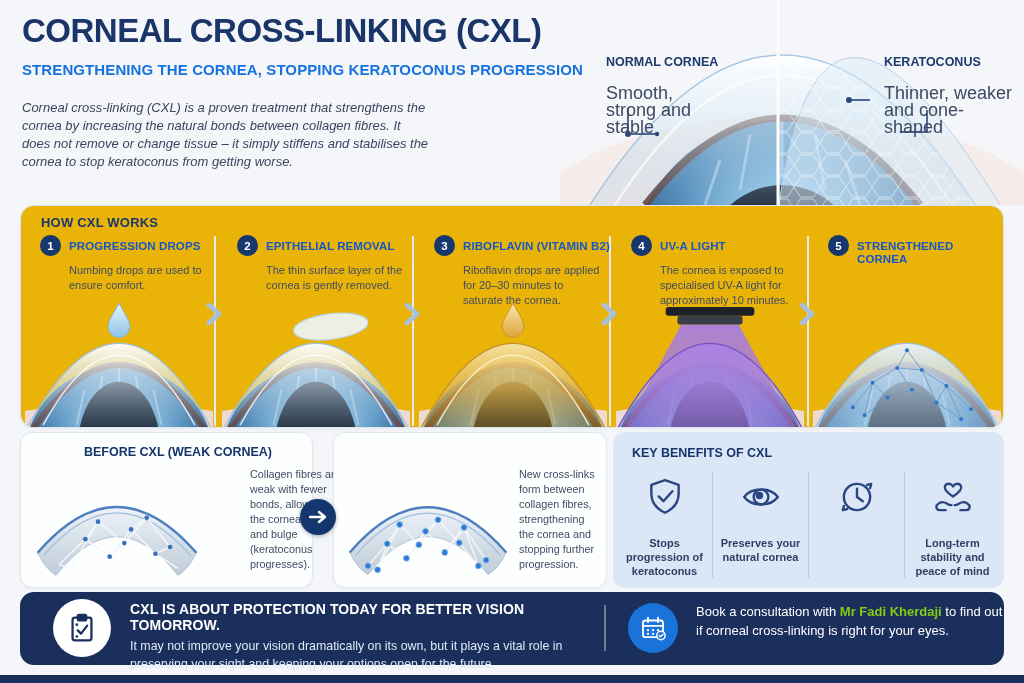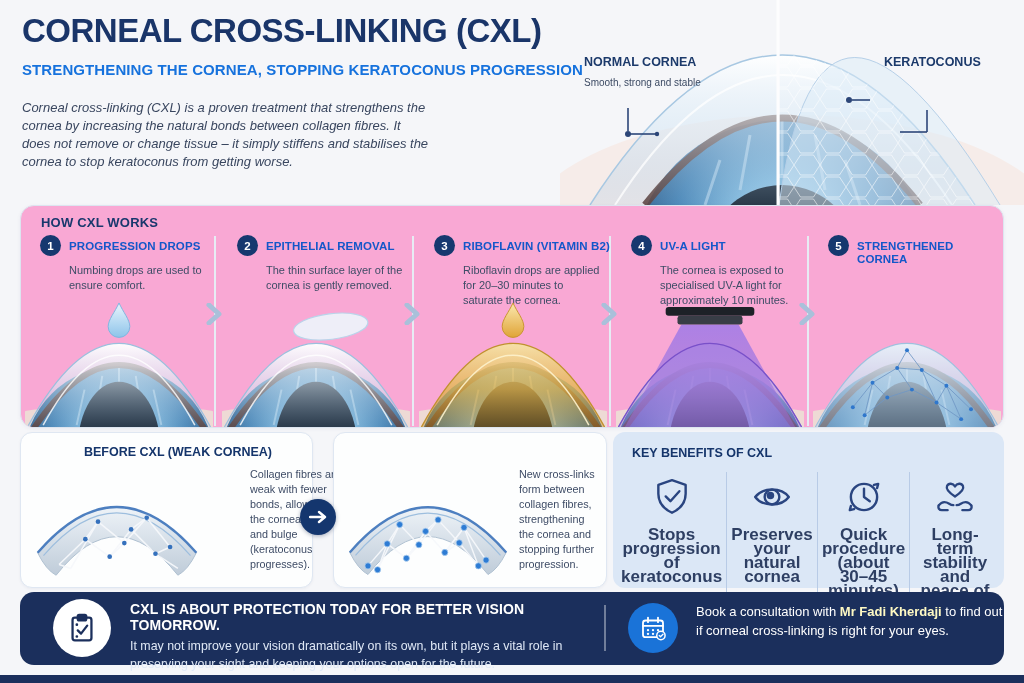--- a/index.html
+++ b/index.html
@@ -12,27 +12,27 @@
   .abs{position:absolute;}
 
   
   #title{left:22px;top:12px;font-size:33px;font-weight:800;letter-spacing:-0.5px;color:#1a3569;text-align:right;}
   #subtitle{left:22px;top:61px;font-size:15px;font-weight:800;color:#1672dd;letter-spacing:0.1px;}
   #intro{left:22px;top:99px;width:408px;font-size:13px;line-height:18px;color:#39465f;font-style:italic;}
 
   
   #eye-visual{left:560px;top:0;width:464px;height:205px;}
   .cmp-label{font-size:12.5px;font-weight:800;color:#1c3a6b;}
-  .cmp-desc{font-size:10px;line-height:17px;color:#3c4a63;margin-top:5px;}
-  #cmp-left{left:584px;top:55px;width:120px;}
+  .cmp-desc{font-size:18px;line-height:17px;color:#3c4a63;margin-top:16px;}
+  #cmp-left{left:606px;top:55px;width:120px;}
   #cmp-right{left:884px;top:55px;width:130px;}
 
   
   #how-panel{
-    left:20px;top:205px;width:984px;height:223px;background:#f9a8d4;
+    left:20px;top:205px;width:984px;height:223px;background:#eab308;
     border:1.5px solid #dde5f0;border-radius:14px;box-sizing:border-box;
     box-shadow:0 1px 4px rgba(25,48,95,.05);overflow:hidden;
   }
   #how-title{left:20px;top:9px;font-size:13px;font-weight:800;color:#19386d;letter-spacing:.2px;}
   .step-col{position:absolute;top:28px;height:195px;width:197px;}
   .step-head{display:flex;align-items:flex-start;gap:8px;padding-left:19px;}
   .step-num{
     flex:0 0 auto;width:21px;height:21px;border-radius:50%;background:#16386f;color:#fff;
     font-size:11.5px;font-weight:800;display:flex;align-items:center;justify-content:center;margin-top:1px;
   }
@@ -57,34 +57,34 @@
   #arrow-btn{
     left:300px;top:499px;width:36px;height:36px;border-radius:50%;background:#14366e;
     display:flex;align-items:center;justify-content:center;box-shadow:0 1px 4px rgba(10,30,70,.35);z-index:5;
   }
   #benefits-card{position:absolute;left:613px;top:432px;width:391px;height:156px;background:#dbe7f6;border-radius:12px;}
   #benefits-title{position:absolute;left:19px;top:14px;font-size:12.5px;font-weight:800;color:#15356b;}
   #benefits-row{position:absolute;left:4px;top:40px;width:383px;display:flex;}
   .benefit{flex:1;display:flex;flex-direction:column;align-items:center;text-align:center;padding:0 4px;}
   .benefit + .benefit{border-left:1.5px solid #b8cbe6;}
   .benefit-icon{height:46px;display:flex;align-items:center;justify-content:center;margin-top:2px;}
-  .benefit-label{margin-top:8px;font-size:17px;line-height:14px;font-weight:700;color:#2e3f63;}
+  .benefit-label{margin-top:16px;font-size:11px;line-height:14px;font-weight:700;color:#2e3f63;}
 
   
   #banner{left:20px;top:592px;width:984px;height:73px;background:#1b2f5c;border-radius:14px;}
   #banner-clip-circle{left:33px;top:7px;width:58px;height:58px;border-radius:50%;background:#ffffff;
     display:flex;align-items:center;justify-content:center;}
   #banner-text{left:110px;top:9px;width:470px;}
   #banner-headline{font-size:14px;font-weight:800;color:#ffffff;letter-spacing:.1px;}
   #banner-body{margin-top:4px;font-size:12.4px;line-height:18px;color:#dfe8f6;}
   #banner-divider{left:584px;top:13px;width:1.5px;height:46px;background:rgba(255,255,255,.38);}
   #banner-cal-circle{left:608px;top:11px;width:50px;height:50px;border-radius:50%;background:#1a73d8;
     display:flex;align-items:center;justify-content:center;}
   #banner-cta{left:676px;top:10px;width:312px;font-size:13px;line-height:19px;color:#ffffff;}
-  #cta-name{color:#fef9c3;font-weight:800;}
+  #cta-name{color:#84cc16;font-weight:800;}
   #footer-strip{left:0;top:675px;width:1024px;height:8px;background:#1b2f5c;}
 </style>
 </head>
 <body>
 
 <svg width="0" height="0" style="position:absolute" aria-hidden="true">
   <defs>
     <radialGradient id="irisG" cx="50%" cy="38%" r="62%">
       <stop offset="0%" stop-color="#d6ecf8"></stop>
       <stop offset="30%" stop-color="#7fb9dd"></stop>
@@ -167,20 +167,21 @@
   <circle cx="68" cy="134" r="3" fill="#2c4678"></circle>
   <circle cx="97" cy="134" r="2.2" fill="#2c4678"></circle>
   <circle cx="289" cy="100" r="3" fill="#2c4678"></circle>
 </svg>
 <div class="abs" id="cmp-left">
   <div class="cmp-label">NORMAL CORNEA</div>
   <div class="cmp-desc">Smooth, strong and stable</div>
 </div>
 <div class="abs" id="cmp-right">
   <div class="cmp-label">KERATOCONUS</div>
+  <div class="cmp-desc">Thinner, weaker and cone-shaped</div>
 </div>
 
 <div class="abs" id="how-panel">
   <div class="abs" id="how-title">HOW CXL WORKS</div>
 
   <div class="col-divider" style="left:193px"></div>
   <div class="col-divider" style="left:391px"></div>
   <div class="col-divider" style="left:588px"></div>
   <div class="col-divider" style="left:786px"></div>
   <svg class="chevron" style="left:184px" viewBox="0 0 18 22">
@@ -372,21 +373,20 @@
     </div>
     <div class="benefit">
       <div class="benefit-icon">
         <svg width="42" height="42" viewBox="0 0 40 40" fill="none" stroke="#2a4580" stroke-width="2.3" stroke-linecap="round" stroke-linejoin="round">
           <circle cx="20" cy="20" r="12.5"></circle>
           <path d="M20 12 V20 L25.5 24"></path>
           <path d="M29.5 8.5 L33.5 7.5 L32.5 11.5"></path>
           <path d="M10.5 31.5 L6.5 32.5 L7.5 28.5"></path>
         </svg>
       </div>
-      <div class="benefit-label">Quick procedure (about 30–45 minutes)</div>
     </div>
     <div class="benefit">
       <div class="benefit-icon">
         <svg width="44" height="42" viewBox="0 0 40 40" fill="none" stroke="#2a4580" stroke-width="2.2" stroke-linecap="round" stroke-linejoin="round">
           <path d="M20 10 C18.2 6.8 13.8 6.4 12.4 9.6 C11.2 12.2 13 15 20 19.6 C27 15 28.8 12.2 27.6 9.6 C26.2 6.4 21.8 6.8 20 10 Z"></path>
           <path d="M4.5 28 C7.5 24 11.5 24.5 14.5 26.5 C15.8 27.4 17 27.8 18.5 27.8"></path>
           <path d="M4.5 28 C3.5 30.5 5 32.5 7.5 32.5 L13 32.5"></path>
           <path d="M35.5 28 C32.5 24 28.5 24.5 25.5 26.5 C24.2 27.4 23 27.8 21.5 27.8"></path>
           <path d="M35.5 28 C36.5 30.5 35 32.5 32.5 32.5 L27 32.5"></path>
         </svg>

